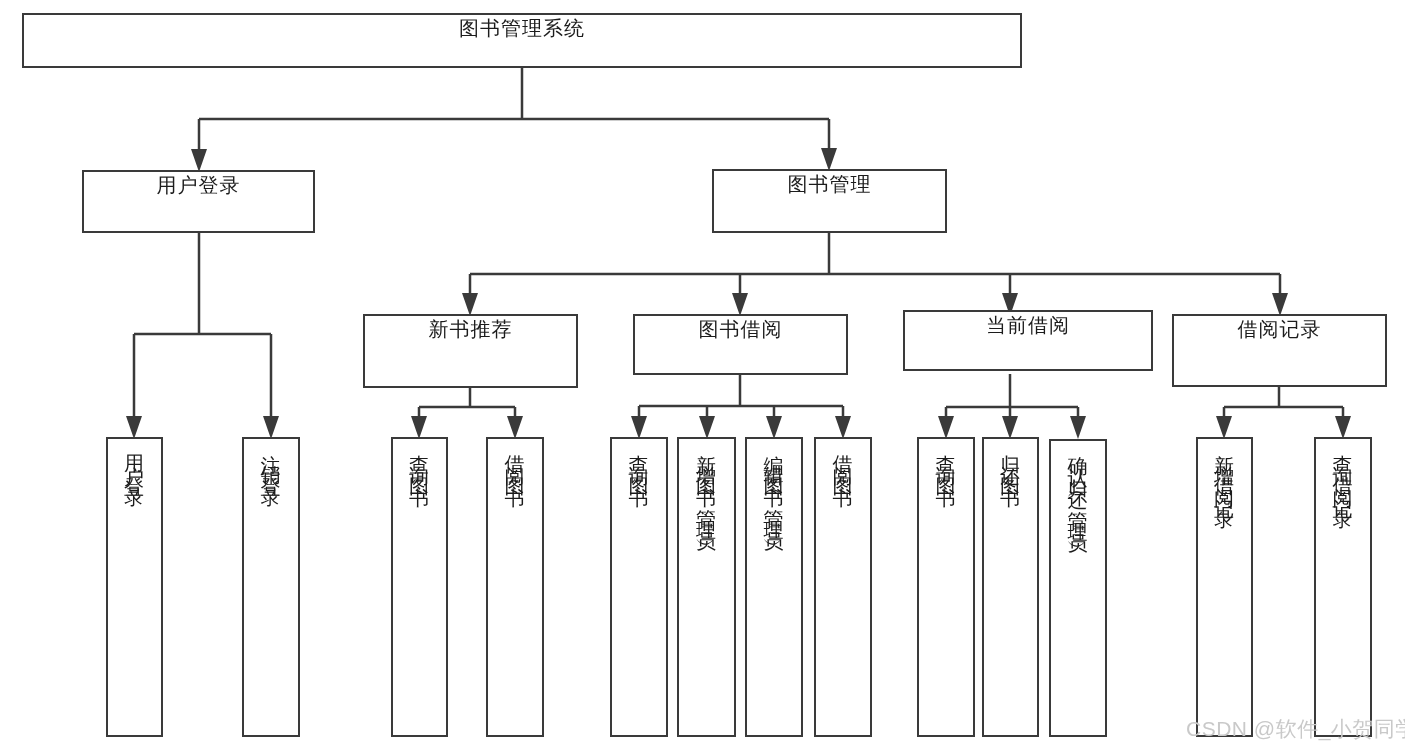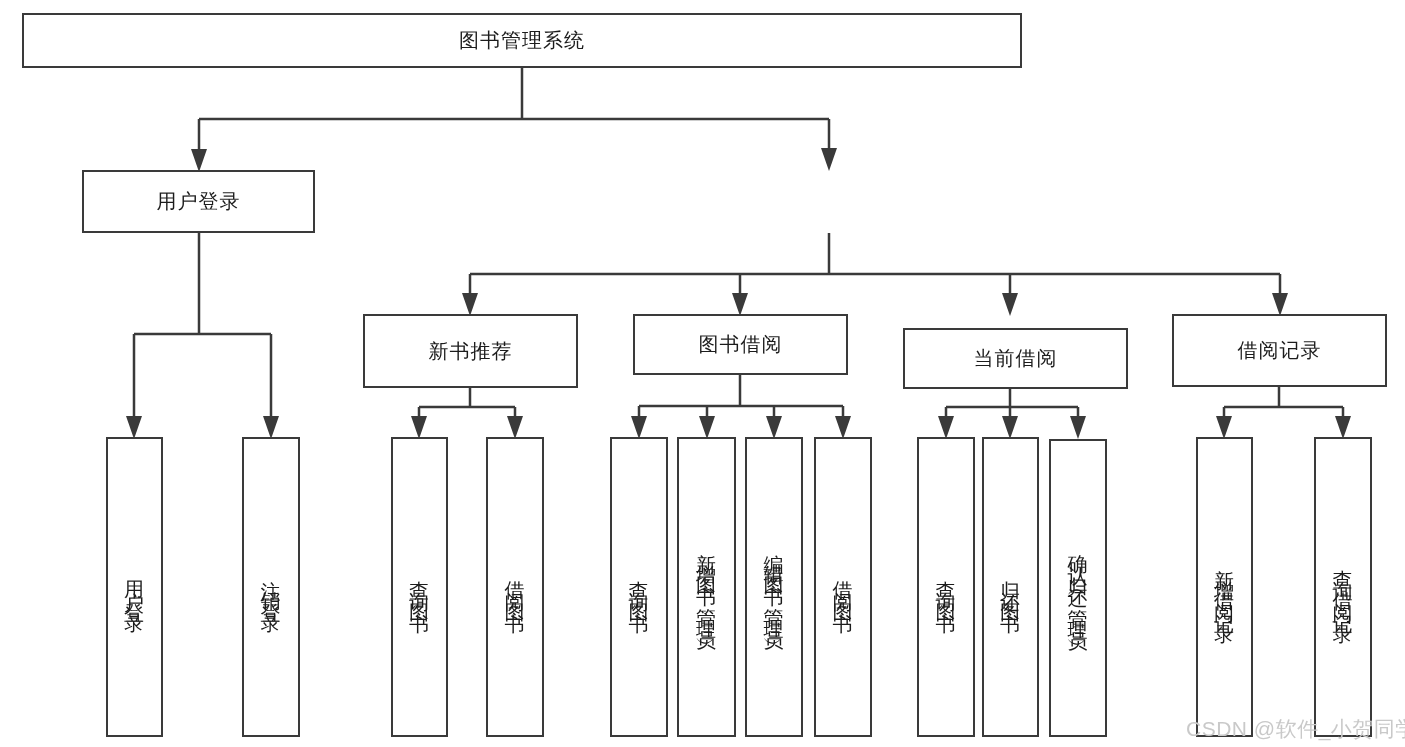--- a/index.html
+++ b/index.html
@@ -21,21 +21,20 @@
     top: 0;
     width: 1405px;
     height: 747px;
   }
   .node {
     position: absolute;
     box-sizing: border-box;
     background: #ffffff;
     border: 2.5px solid #3a3a3a;
     display: flex;
-    align-items: center;
     justify-content: center;
     color: #1c1c1c;
     font-size: 20px;
     z-index: 2;
   }
   .node.h span {
     letter-spacing: 1px;
     white-space: nowrap;
   }
   .node.v span {
@@ -108,28 +107,31 @@
     </g>
   </svg>
 
   <div class="node h" style="left:22px;top:13px;width:1000px;height:55px">
     <span>图书管理系统</span>
   </div>
 
   <div class="node h" style="left:82px;top:170px;width:233px;height:63px">
     <span>用户登录</span>
   </div>
+  <div class="node h" style="left:712px;top:169px;width:235px;height:64px">
+    <span>图书管理</span>
+  </div>
 
   <div class="node h" style="left:363px;top:314px;width:215px;height:74px">
     <span>新书推荐</span>
   </div>
   <div class="node h" style="left:633px;top:314px;width:215px;height:61px">
     <span>图书借阅</span>
   </div>
-  <div class="node h" style="left:903px;top:328px;width:225px;height:61px">
+  <div class="node h" style="left:903px;top:310px;width:250px;height:61px">
     <span>当前借阅</span>
   </div>
   <div class="node h" style="left:1172px;top:314px;width:215px;height:73px">
     <span>借阅记录</span>
   </div>
 
   <div class="node v" style="left:106px;top:437px;width:57px;height:300px">
     <span>用户登录</span>
   </div>
   <div class="node v" style="left:242px;top:437px;width:58px;height:300px">

